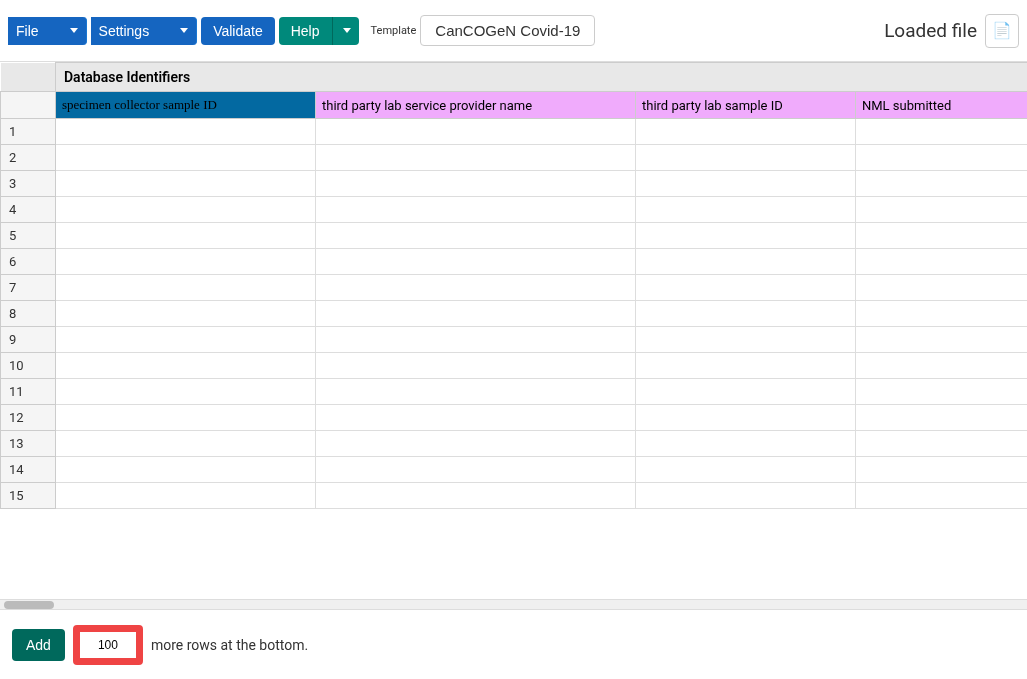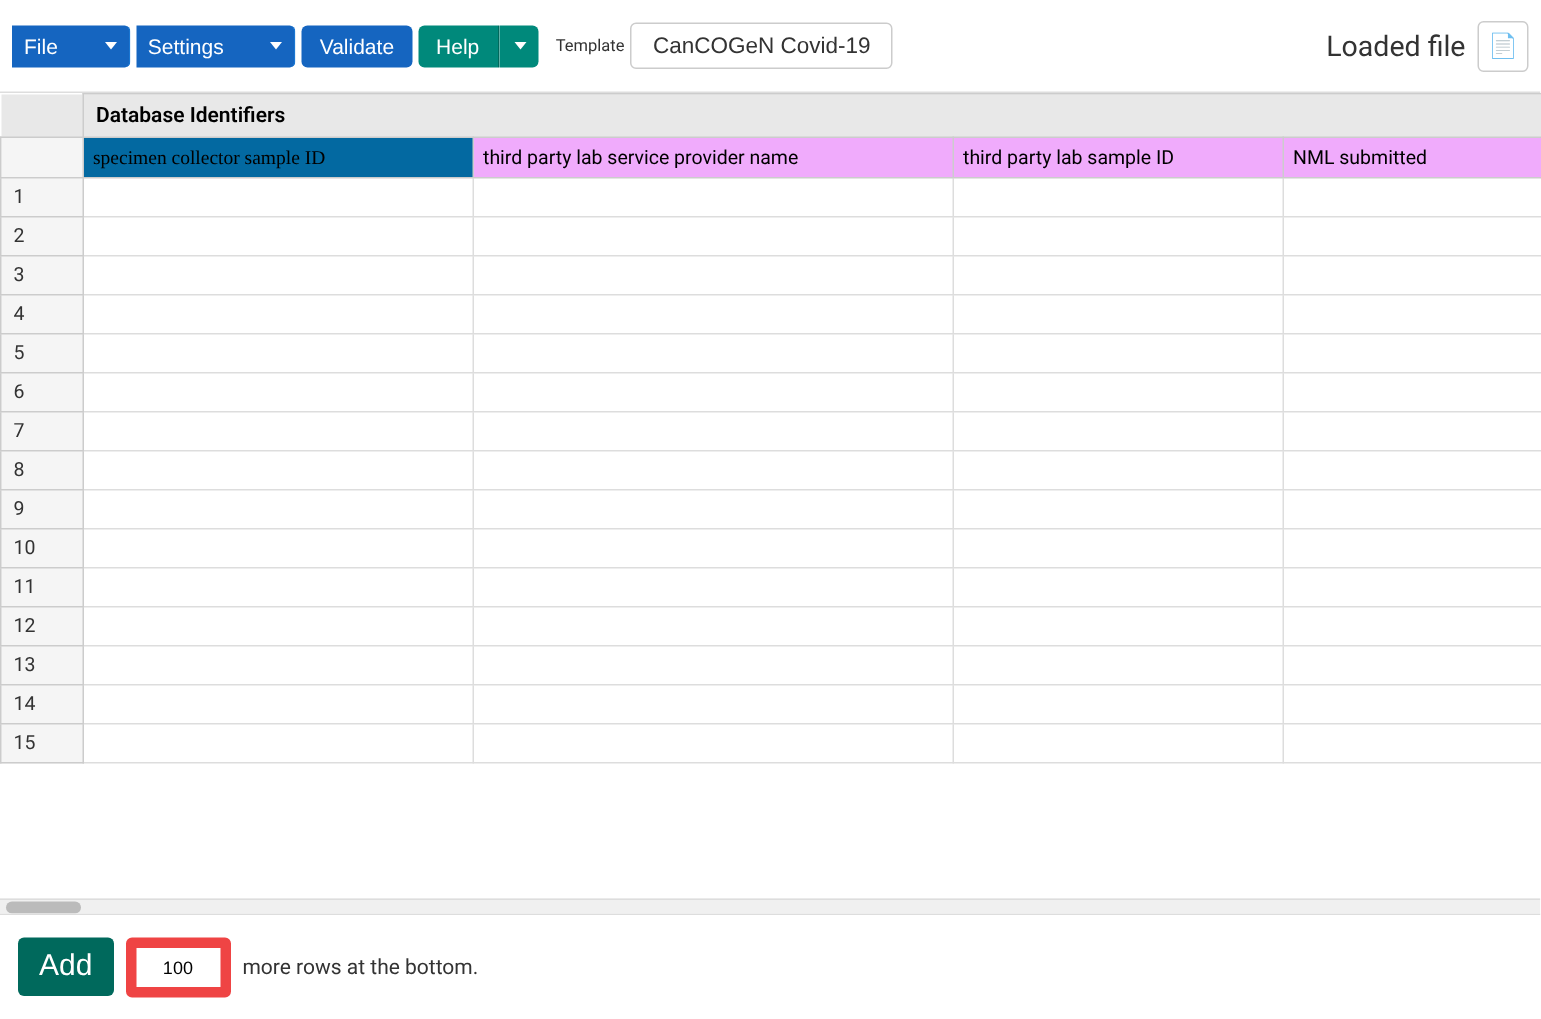--- a/index.html
+++ b/index.html
@@ -244,21 +244,21 @@
       height: 70px;
       background: #fff;
     }
 
     .add-btn {
       background: #00695c;
       color: #fff;
       border: none;
       border-radius: 4px;
       padding: 8px 14px;
-      font-size: 20px;
+      font-size: 14px;
       cursor: pointer;
     }
 
     .rows-input {
       border: 7px solid #ef4444;
       border-radius: 4px;
       padding: 6px 10px;
       font-size: 12px;
       width: 70px;
       text-align: center;

